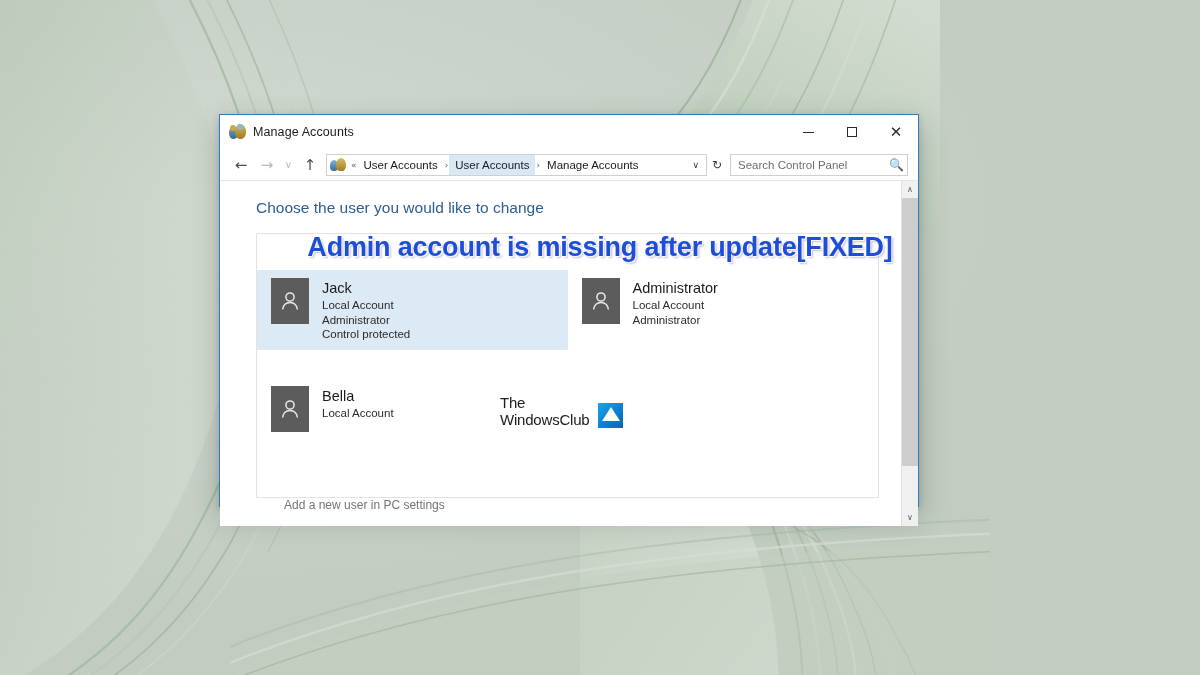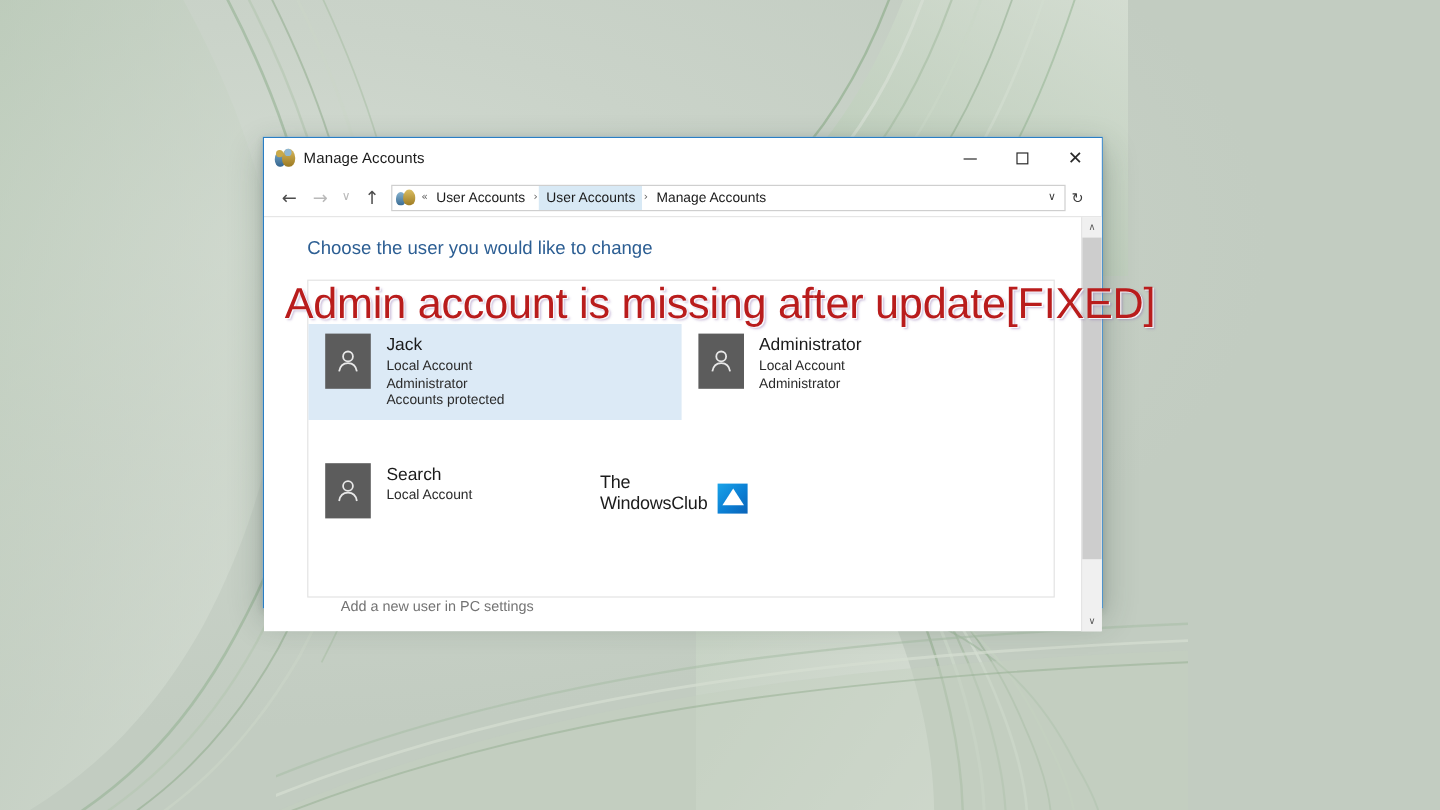--- a/index.html
+++ b/index.html
@@ -275,23 +275,23 @@
     border-bottom: 14px solid #ffffff;
   }
 
   
   .overlay-caption {
     position: absolute;
     left: 0;
     right: 0;
     top: 232px;
     text-align: center;
-    font-size: 36px;
-    font-weight: 400;
-    color: #b91c1c;
+    font-size: 27px;
+    font-weight: 700;
+    color: #1d4ed8;
     text-shadow: 1px 1px 0 rgba(255,255,255,0.85), 2px 2px 2px rgba(140,110,175,0.45);
     white-space: nowrap;
     letter-spacing: -0.2px;
     font-family: "Liberation Sans", sans-serif;
   }
 
   .footer-link {
     position: absolute;
     left: 64px;
     bottom: 14px;
@@ -441,20 +441,24 @@
         <span class="crumb">User Accounts</span>
         <span class="crumb-sep">›</span>
         <span class="crumb hl">User Accounts</span>
         <span class="crumb-sep">›</span>
         <span class="crumb">Manage Accounts</span>
         <span class="addr-caret">∨</span>
       </div>
 
       <div class="refresh-btn">↻</div>
 
+      <div class="searchbox">
+        <div class="search-ph">Search Control Panel</div>
+        <div class="search-icon">🔍</div>
+      </div>
     </div>
 
     <div class="content-wrap">
       <div class="content">
 
         <div class="page-heading">Choose the user you would like to change</div>
 
         <div class="users-panel">
           <div class="user-grid">
 
@@ -463,33 +467,33 @@
                 <div class="avatar">
                   <svg width="24" height="24" viewBox="0 0 24 24">
                     <circle cx="12" cy="8" r="4.1" fill="none" stroke="#e8e8e8" stroke-width="1.5"></circle>
                     <path d="M4.6 20.5 C 5.4 15.6, 8.4 13.6, 12 13.6 C 15.6 13.6, 18.6 15.6, 19.4 20.5" fill="none" stroke="#e8e8e8" stroke-width="1.5"></path>
                   </svg>
                 </div>
                 <div class="user-info">
                   <div class="user-name">Jack</div>
                   <div class="user-meta">Local Account</div>
                   <div class="user-meta">Administrator</div>
-                  <div class="user-meta">Accounts protected</div>
+                  <div class="user-meta">Control protected</div>
                 </div>
               </div>
 
               <div class="user-card">
                 <div class="avatar">
                   <svg width="24" height="24" viewBox="0 0 24 24">
                     <circle cx="12" cy="8" r="4.1" fill="none" stroke="#e8e8e8" stroke-width="1.5"></circle>
                     <path d="M4.6 20.5 C 5.4 15.6, 8.4 13.6, 12 13.6 C 15.6 13.6, 18.6 15.6, 19.4 20.5" fill="none" stroke="#e8e8e8" stroke-width="1.5"></path>
                   </svg>
                 </div>
                 <div class="user-info">
-                  <div class="user-name">Search</div>
+                  <div class="user-name">Bella</div>
                   <div class="user-meta">Local Account</div>
                 </div>
               </div>
             </div>
 
             <div class="user-col">
               <div class="user-card">
                 <div class="avatar">
                   <svg width="24" height="24" viewBox="0 0 24 24">
                     <circle cx="12" cy="8" r="4.1" fill="none" stroke="#e8e8e8" stroke-width="1.5"></circle>

